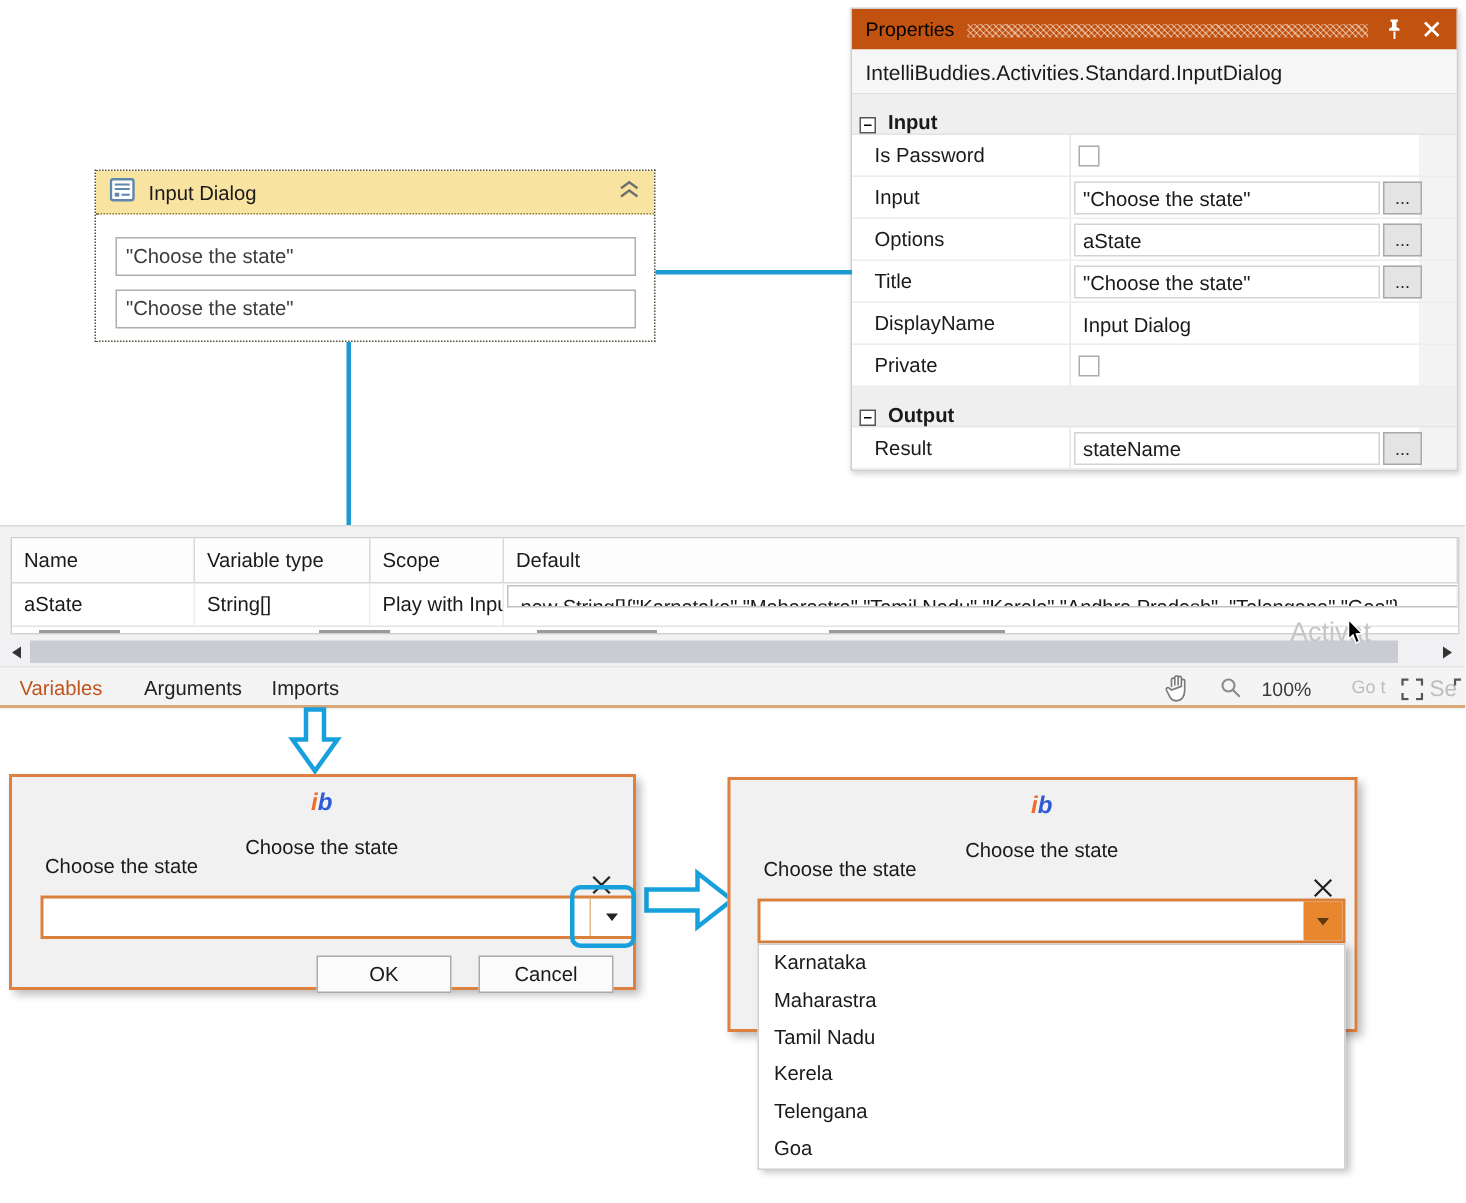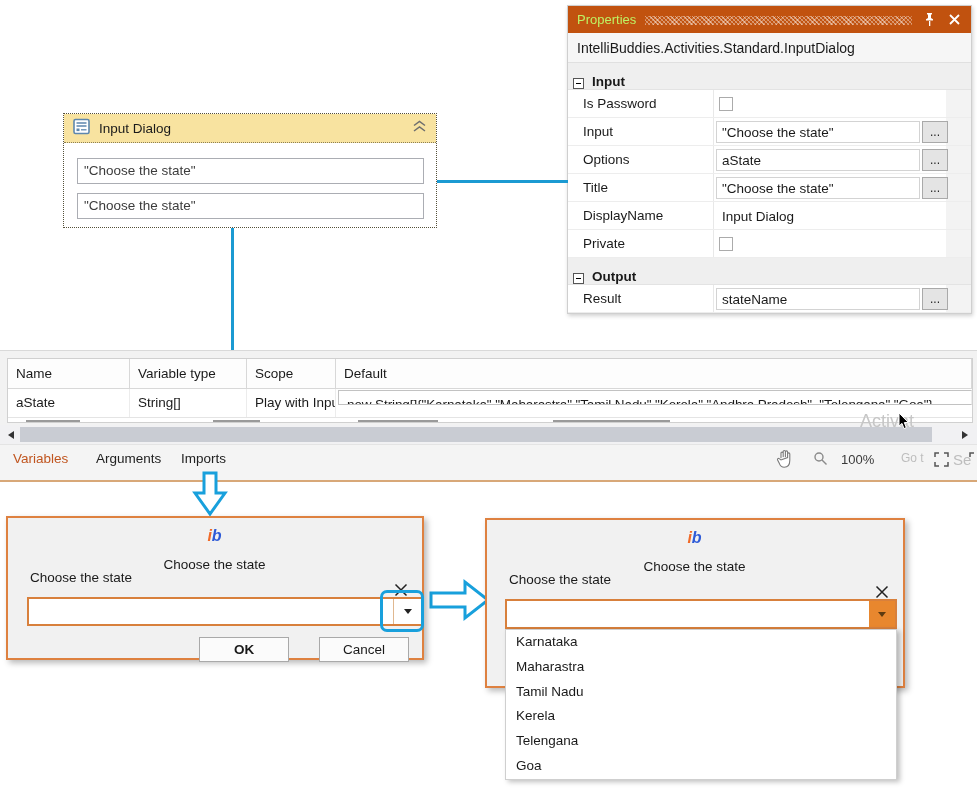--- a/index.html
+++ b/index.html
@@ -4,21 +4,21 @@
 <style>
   * { margin:0; padding:0; box-sizing:border-box; }
   html,body { background:#fff; }
   .stage { position:relative; width:977px; height:802px; overflow:hidden; background:#fff;
            font-family:"Liberation Sans", sans-serif; font-size:13px; color:#1a1a1a; }
 
   
   .props { position:absolute; left:567px; top:5px; width:405px; background:#F6F6F6;
            border:1px solid #cfcfcf; box-shadow:1px 2px 4px rgba(0,0,0,.18); }
   .props-title { height:27px; background:#C1520F; display:flex; align-items:center; padding:0 9px; gap:9px; }
-  .props-title-text { color:#bef264; font-size:13px; }
+  .props-title-text { color:#000000; font-size:13px; }
   .hatch { flex:1; height:9px; margin-top:1px;
            background-image:repeating-linear-gradient(45deg, rgba(255,255,255,.45) 0 1px, transparent 1px 3px),
                             repeating-linear-gradient(-45deg, rgba(255,255,255,.3) 0 1px, transparent 1px 3px); }
   .tbtn { display:flex; align-items:center; justify-content:center; width:16px; height:18px; cursor:default; }
   .props-type { height:30px; line-height:30px; padding-left:9px; background:#F6F6F6;
                 border-bottom:1px solid #e0e0e0; font-size:14px; }
   .sec { height:27px; display:flex; align-items:flex-end; gap:8px; padding-left:5px; background:#EFEFEF;
          border-bottom:1px solid #e3e3e3; font-weight:bold; font-size:13.5px; }
   .collapse-box { width:11px; height:11px; border:1px solid #555; background:#fff; position:relative; flex:0 0 11px; }
   .collapse-box i { position:absolute; left:2px; top:4px; width:5px; height:1px; background:#000; }
@@ -69,21 +69,21 @@
   .vrow-clip { height:5px; border-top:1px solid #e4e4e4; background:#fff; position:relative; overflow:hidden; }
   .smudge { position:absolute; top:2px; left:0; right:0; height:2px;
             background:linear-gradient(90deg,transparent 0 18px,#9a9a9a 18px 72px,transparent 72px 205px,
                        #9a9a9a 205px 252px,transparent 252px 350px,#9a9a9a 350px 430px,transparent 430px 545px,
                        #9a9a9a 545px 662px,transparent 662px); }
   .sb-track { position:absolute; left:0; top:74px; width:977px; height:19px; background:#F1F1F3; }
   .sb-btn { position:absolute; top:74px; width:17px; height:19px; display:flex; align-items:center; justify-content:center; }
   .sb-thumb { position:absolute; left:20px; top:76px; width:912px; height:15px; background:#C9CCD3; }
   .tri-left  { width:0; height:0; border-top:4px solid transparent; border-bottom:4px solid transparent; border-right:6px solid #333; }
   .tri-right { width:0; height:0; border-top:4px solid transparent; border-bottom:4px solid transparent; border-left:6px solid #333; }
-  .tabbar { position:absolute; left:0; top:93px; width:977px; height:38px; background:#F4F4F4;
+  .tabbar { position:absolute; left:0; top:93px; width:977px; height:28px; background:#F4F4F4;
             border-top:1px solid #e4e4e4; border-bottom:2px solid #D8A878; }
   .tab { position:absolute; top:6px; font-size:13.5px; color:#222; }
   .tab.active { color:#C0551F; }
   .tab-v { left:13px; } .tab-a { left:96px; } .tab-i { left:181px; }
   .zoom-lvl { position:absolute; left:841px; top:7px; font-size:13px; color:#3a3a3a; }
   .icon-hand { position:absolute; left:775px; top:4px; }
   .icon-mag  { position:absolute; left:813px; top:6px; }
   .wm-go { position:absolute; left:901px; top:6px; color:#bdbdbd; font-size:12px; }
   .icon-fit { position:absolute; left:934px; top:7px; }
   .wm-se { position:absolute; left:953px; top:6px; color:#bdbdbd; font-size:15px; }
@@ -105,21 +105,21 @@
   .combo-1 { width:396px; }
   .combo-2 { left:18px; width:392px; height:30px; }
   .combo-arrow { position:absolute; right:0; top:0; bottom:0; width:28px; display:flex;
                  align-items:center; justify-content:center; border-left:1px solid #e0b890; }
   .combo-arrow-orange { position:absolute; right:0; top:0; bottom:0; width:26px; background:#E8872E;
                         display:flex; align-items:center; justify-content:center; }
   .tri-down { width:0; height:0; border-left:4.5px solid transparent; border-right:4.5px solid transparent; border-top:5.5px solid #222; }
   .tri-down.dk { border-top-color:#5d3a10; }
   .dbtn { position:absolute; top:119px; width:90px; height:25px; background:#FBFBFB; border:1px solid #A9A9A9;
           font-size:13.5px; font-family:inherit; color:#1a1a1a; }
-  .ok { left:191px;font-weight:bold; } .cancel { left:311px; }
+  .ok { left:203px; } .cancel { left:311px; }
   .ddlist { position:absolute; left:18px; top:109px; width:392px; background:#fff; border:1px solid #cfcfcf;
             list-style:none; box-shadow:3px 2px 5px rgba(0,0,0,.25); z-index:6; }
   .ddlist li { height:24.8px; line-height:24.8px; padding-left:10px; font-size:13.5px; color:#1a1a1a; }
 </style>
 </head>
 <body>
 
 <div class="stage">
 
   <div class="props">

